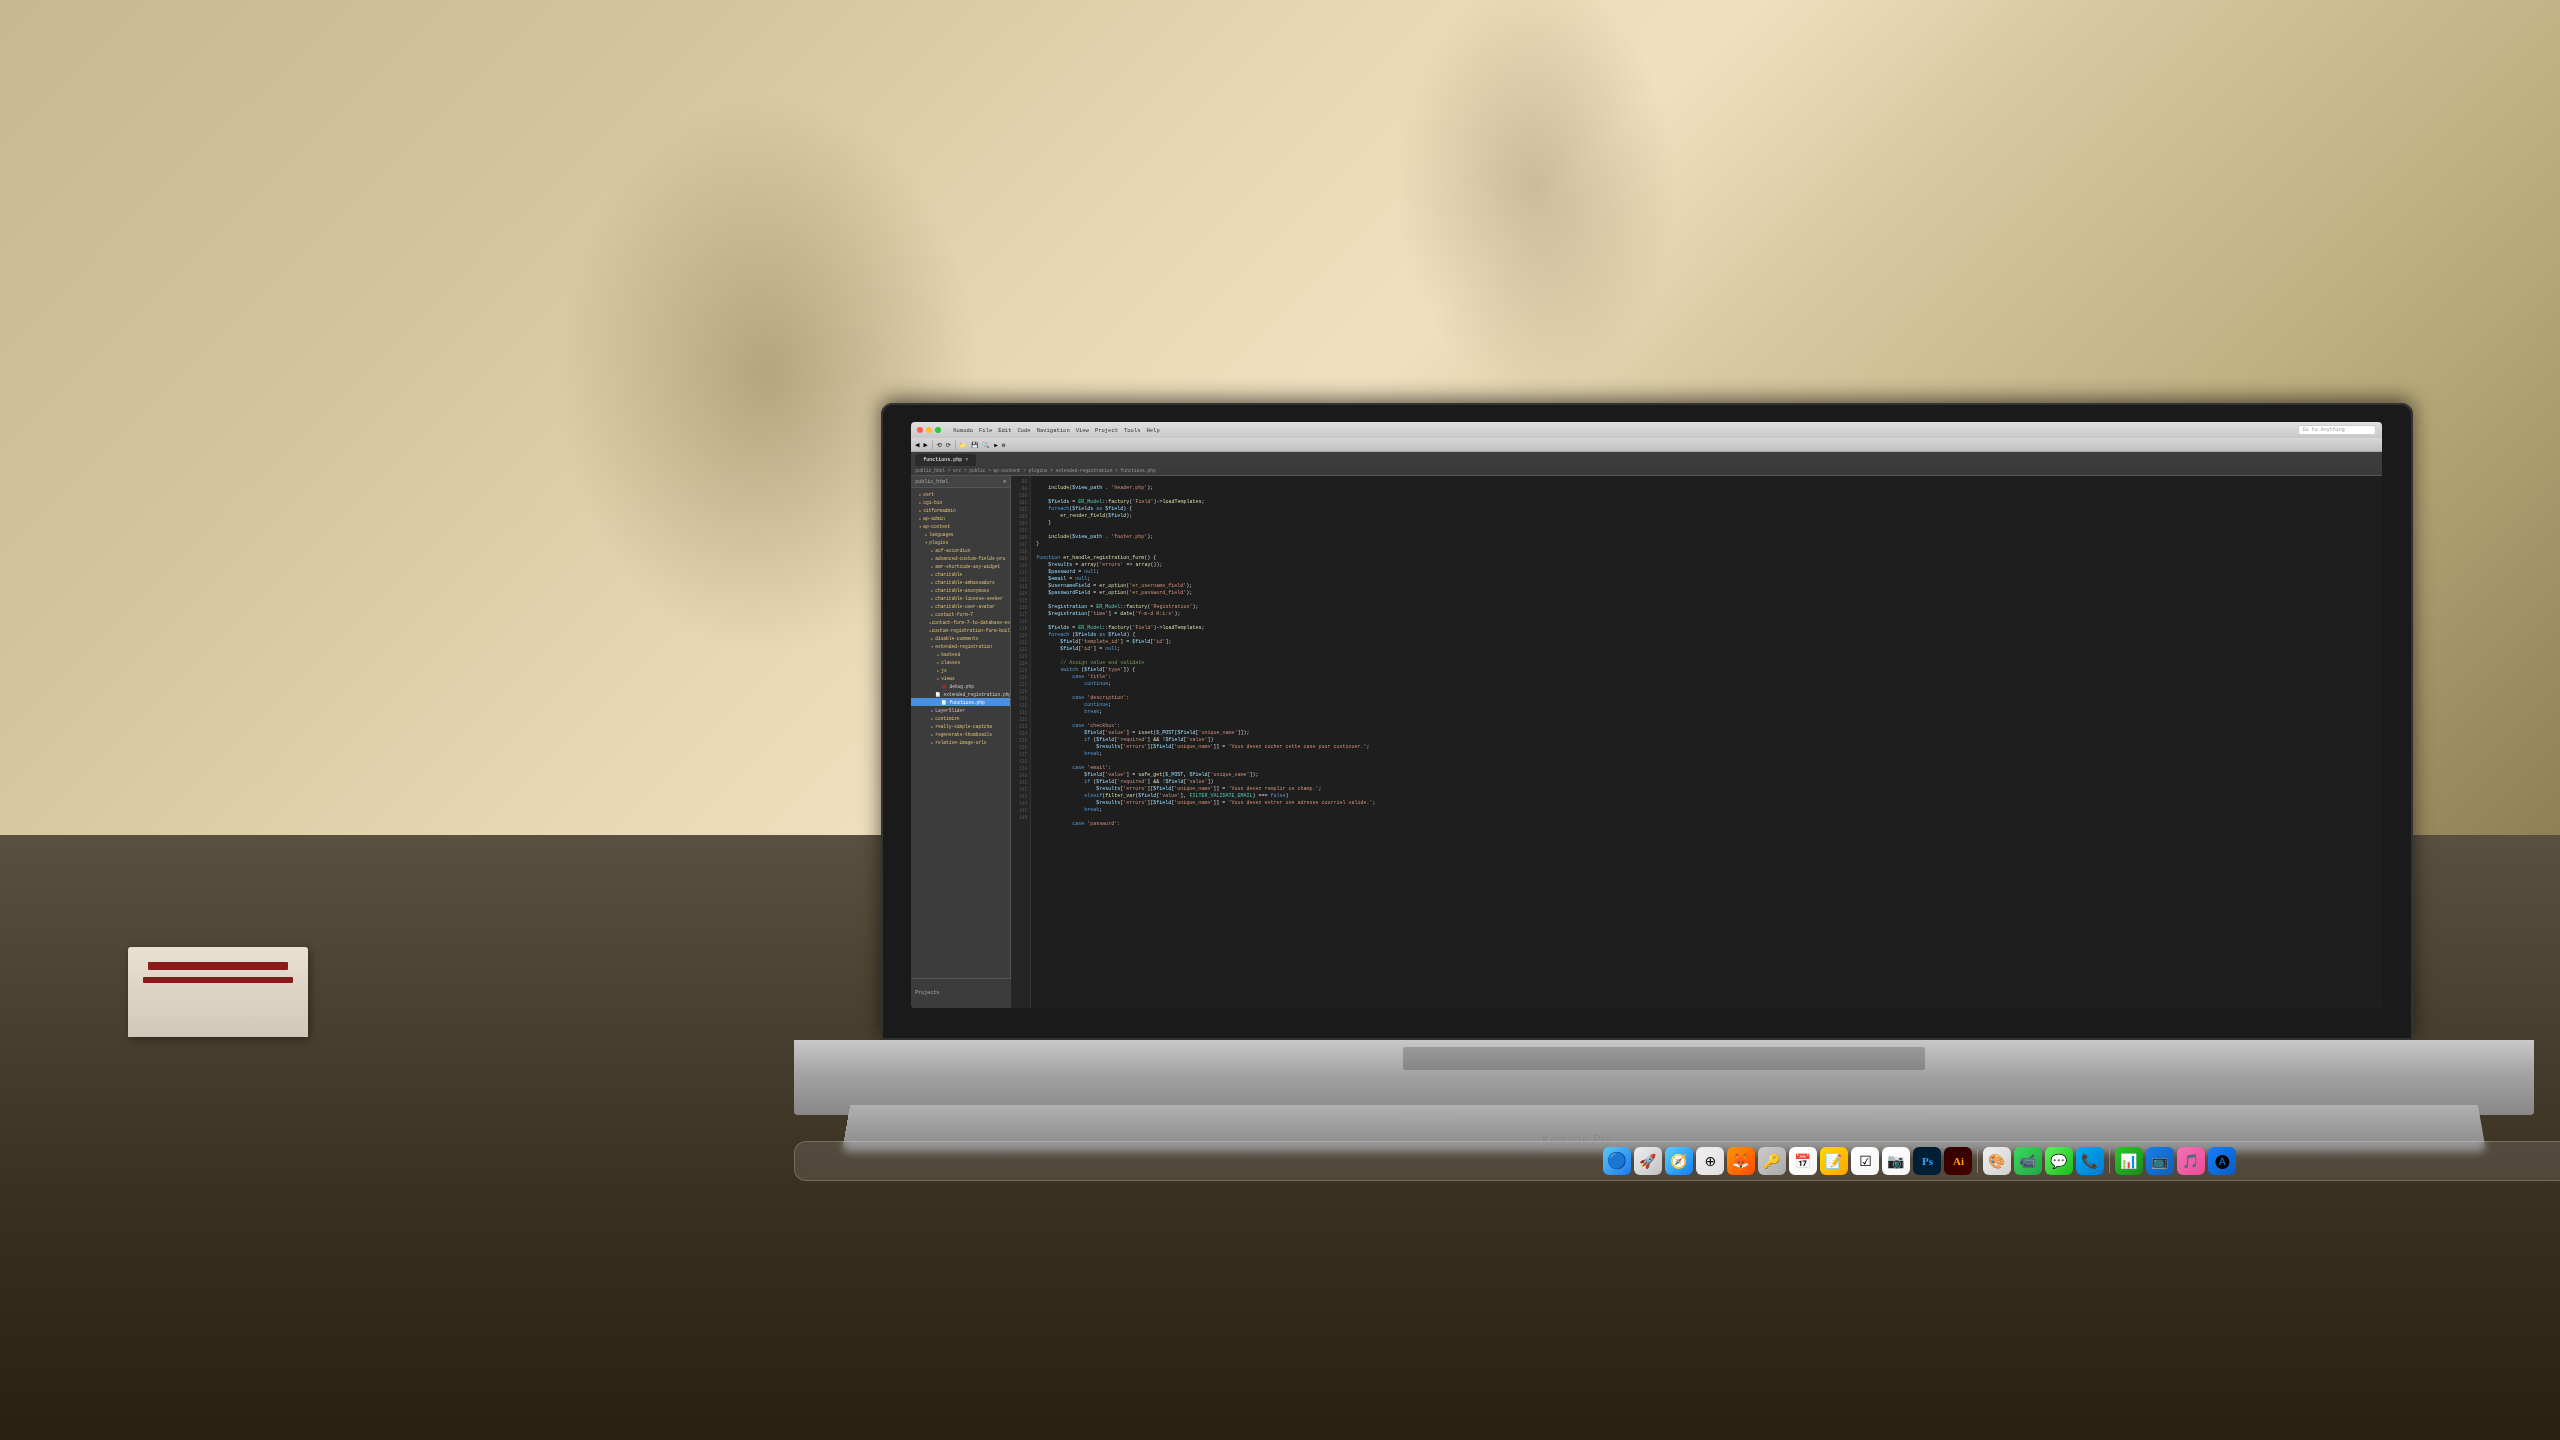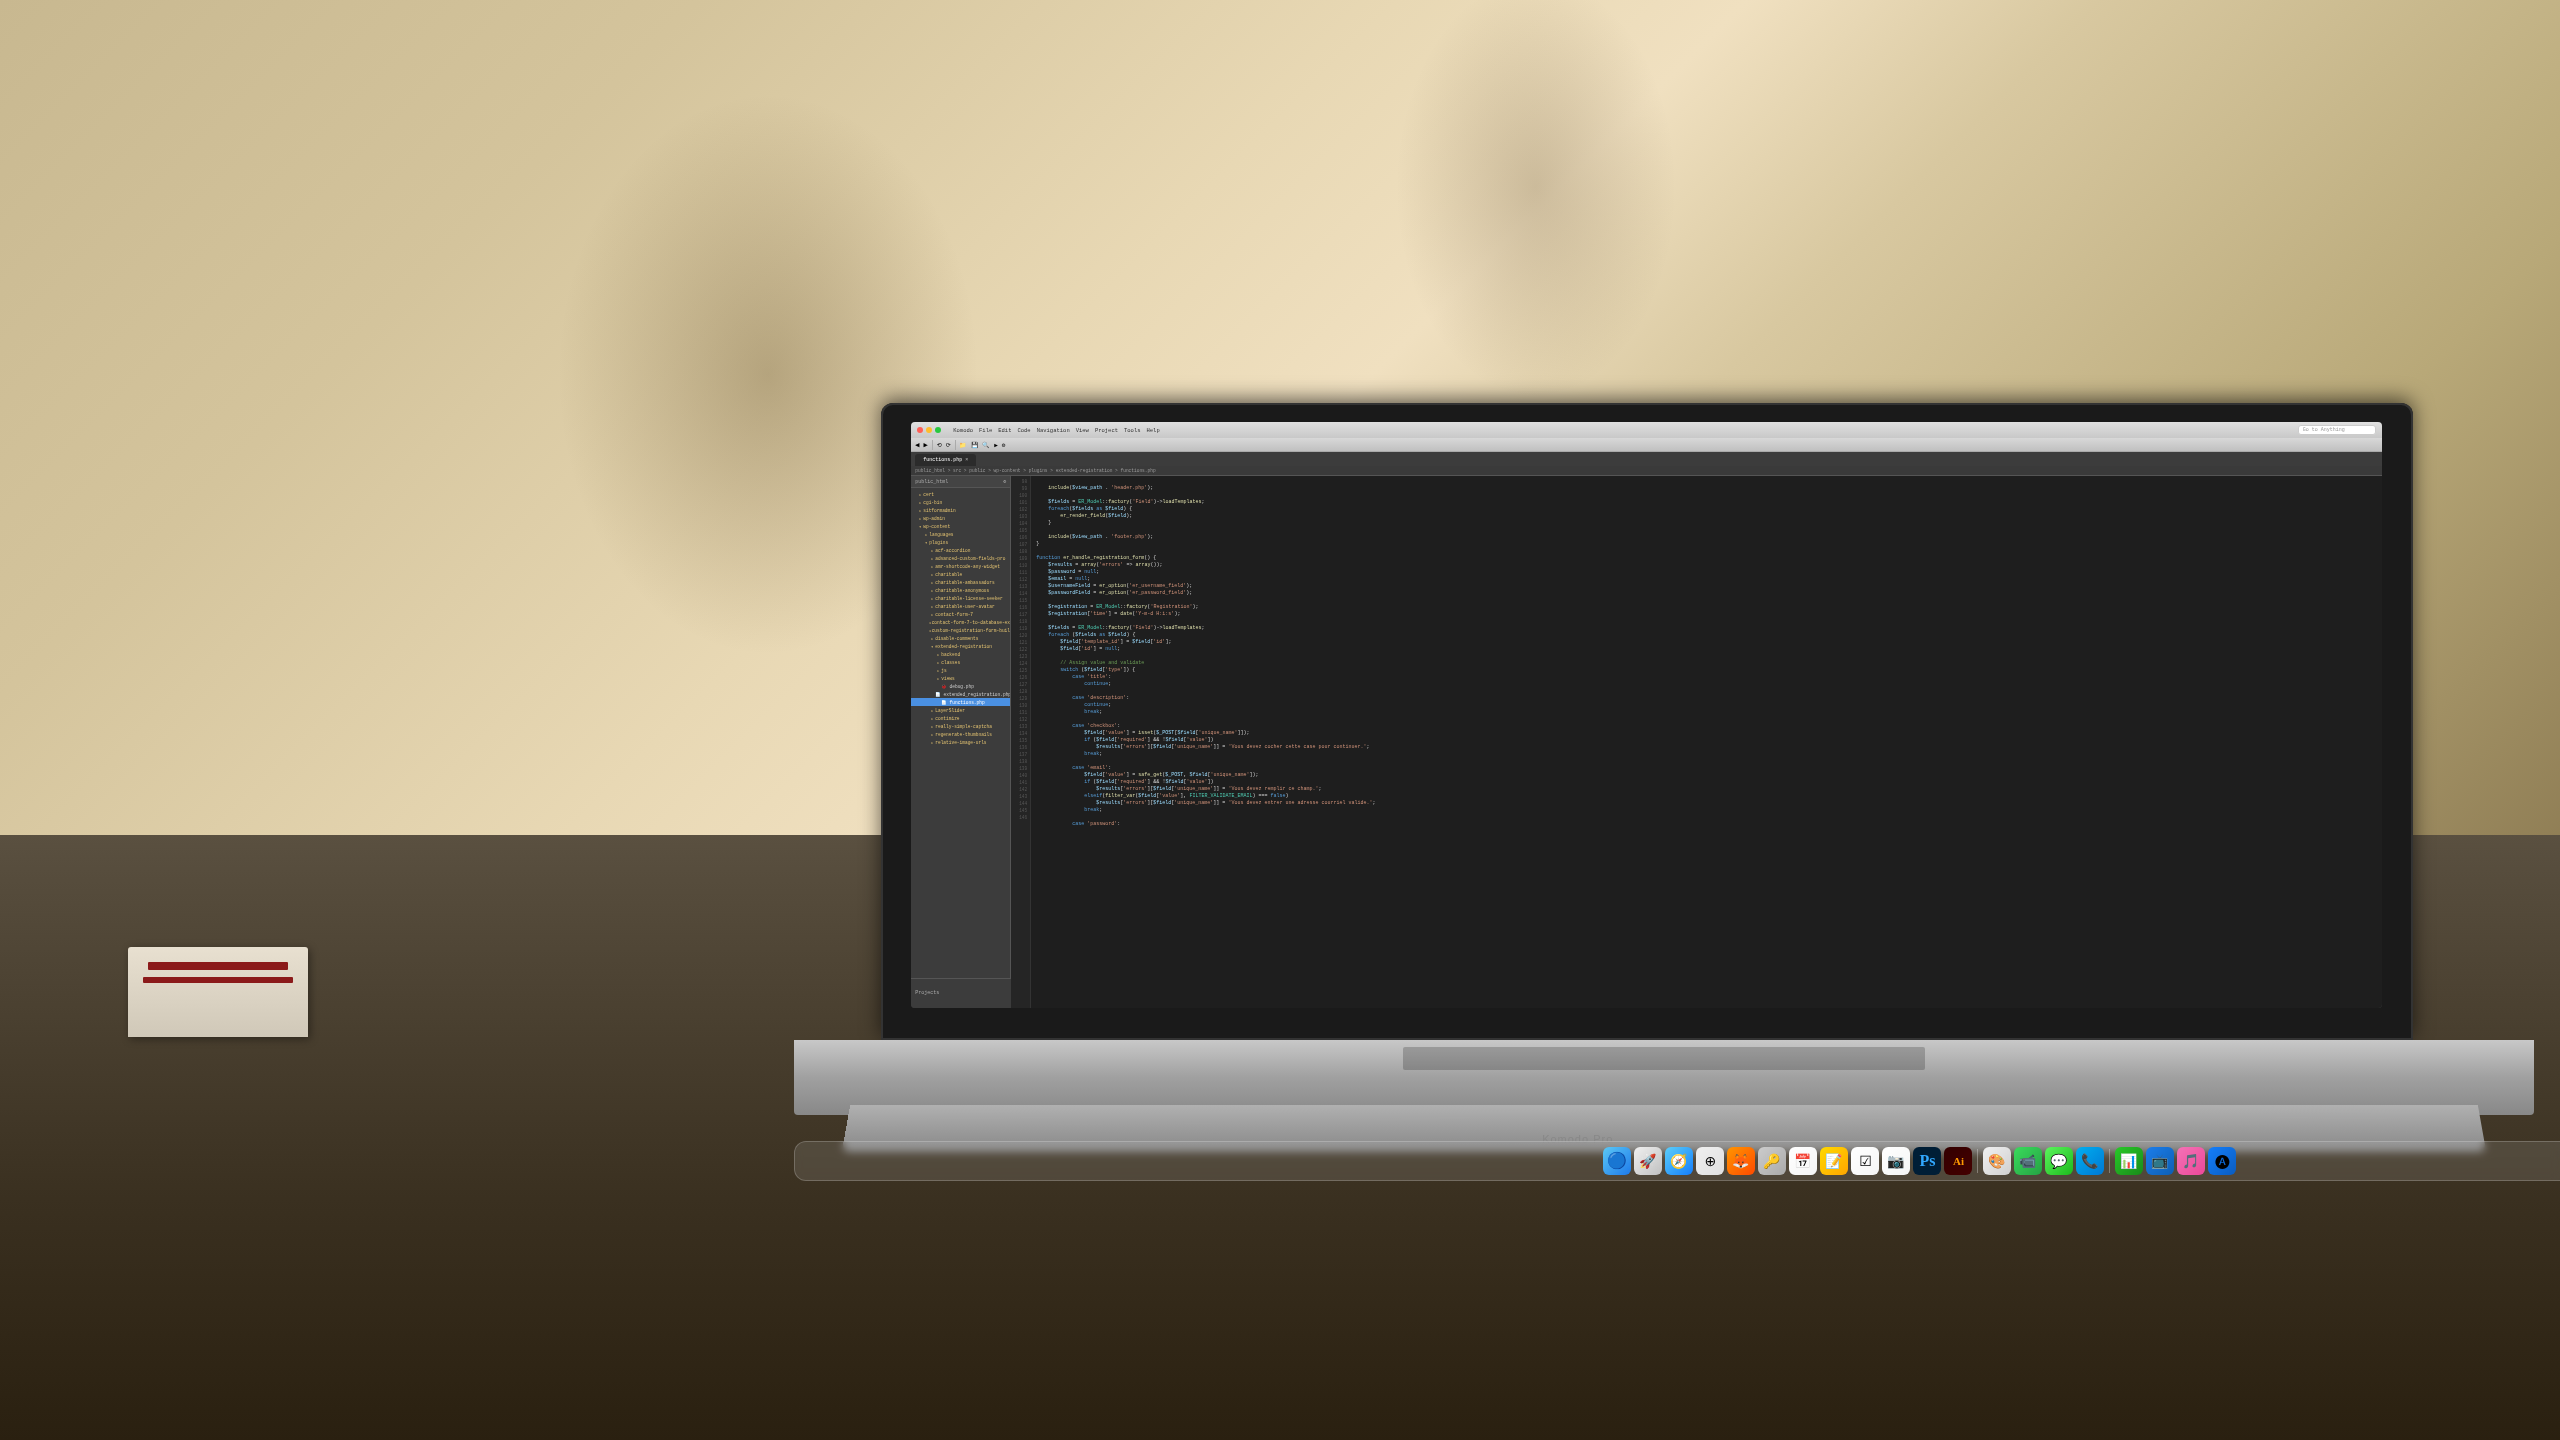--- a/index.html
+++ b/index.html
@@ -722,21 +722,21 @@
   <div class="dock-icon dock-notes" title="Notes">
     <span style="font-size:14px;">📝</span>
   </div>
   <div class="dock-icon dock-reminders" title="Reminders">
     <span style="font-size:14px;">☑</span>
   </div>
   <div class="dock-icon dock-photos" title="Photos">
     <span style="font-size:14px;">📷</span>
   </div>
   <div class="dock-icon dock-ps" title="Photoshop">
-    <span style="font-size:16px;font-weight:bold;font-family:serif;">Ps</span>
+    <span style="font-size:11px;font-weight:bold;font-family:serif;">Ps</span>
   </div>
   <div class="dock-icon dock-ai" title="Illustrator">
     <span style="font-size:11px;font-weight:bold;font-family:serif;color:#ff9a00;">Ai</span>
   </div>
   <div class="dock-separator"></div>
   <div class="dock-icon dock-colorpicker" title="Digital Color Meter">
     <span style="font-size:14px;">🎨</span>
   </div>
   <div class="dock-icon dock-facetime" title="FaceTime">
     <span style="font-size:14px;">📹</span>

